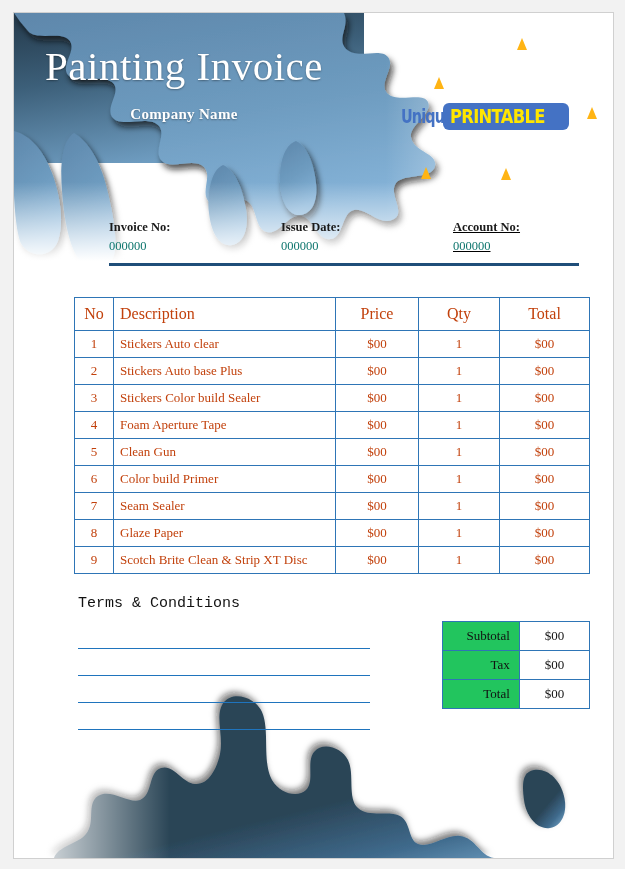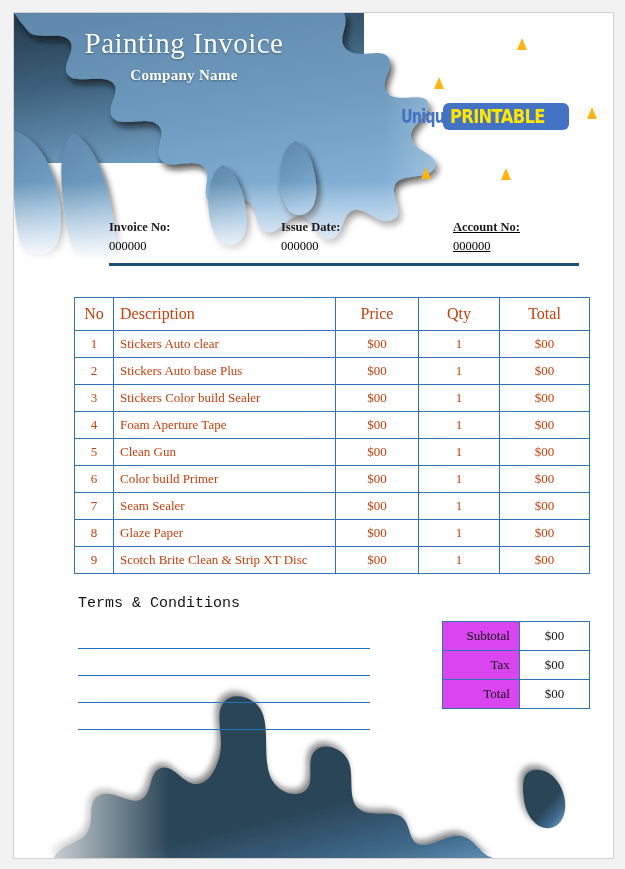--- a/index.html
+++ b/index.html
@@ -48,22 +48,22 @@
 
   
   #title-block {
     position: absolute;
     left: 0; top: 14px;
     width: 340px;
     text-align: center;
     z-index: 5;
   }
   #invoice-title {
-    margin: 0;
-    font-size: 29px;
+    margin: 16px;
+    font-size: 41px;
     font-weight: normal;
     color: #ffffff;
     letter-spacing: 0.5px;
     line-height: 1.15;
     text-shadow: 0 1px 2px rgba(0,0,0,0.35);
   }
   #company-name {
     margin: 7px 0 0 0;
     font-size: 15px;
     font-weight: bold;
@@ -128,21 +128,21 @@
   .meta-field { width: 172px; }
   .meta-field.acct { width: 126px; text-decoration: underline; }
   .meta-label {
     font-size: 12.5px;
     font-weight: bold;
     color: #1a1a1a;
     line-height: 1.5;
   }
   .meta-value {
     font-size: 12.5px;
-    color: #000000;
+    color: #0f766e;
     line-height: 1.5;
   }
   #meta-rule {
     position: absolute;
     left: 95px; top: 250px;
     width: 470px; height: 3px;
     background: #1f4e79;
     z-index: 5;
   }
 
@@ -206,21 +206,21 @@
     z-index: 5;
   }
   #totals-table td {
     border: 1px solid #2e75b6;
     height: 26px;
     font-size: 13px;
     color: #111111;
   }
   td.tot-label {
     width: 70px;
-    background: #d946ef;
+    background: #22c55e;
     text-align: right;
     padding-right: 9px;
   }
   td.tot-value {
     width: 76px;
     background: #ffffff;
     text-align: center;
   }
 </style>
 </head>

